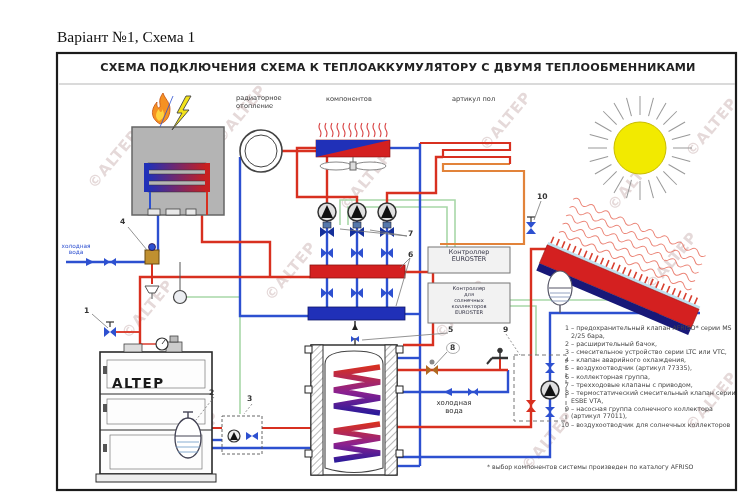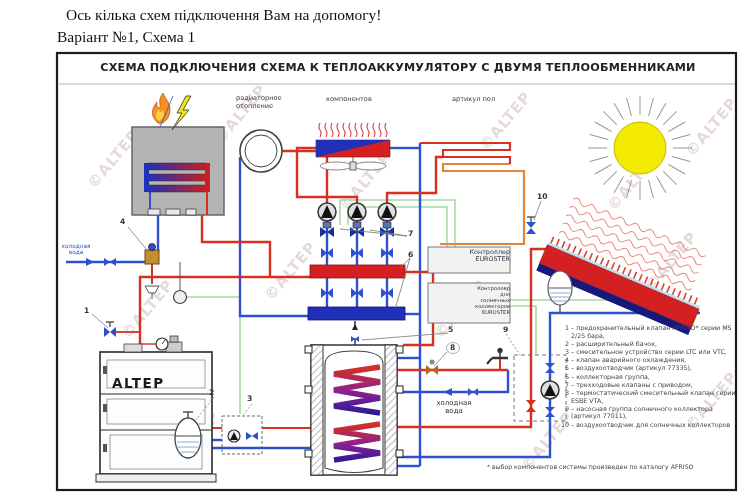--- a/index.html
+++ b/index.html
@@ -13,36 +13,35 @@
          font-weight:bold;font-size:11.2px;letter-spacing:.2px;}
   .wm{position:absolute;color:rgba(175,140,140,.33);font-weight:bold;font-size:15px;
       letter-spacing:1px;transform:rotate(-50deg);pointer-events:none;}
   .marker{position:absolute;color:#333;font-size:7.6px;font-weight:bold;}
   .coldL{position:absolute;left:58px;top:243px;width:36px;color:#2d50d0;font-size:5.8px;
          line-height:1.1;text-align:center;}
   .coldR{position:absolute;left:428px;top:400px;width:52px;color:#333;font-size:7px;
          line-height:1.1;text-align:center;}
   .brand{position:absolute;left:112px;top:375px;width:90px;color:#1a1a1a;font-weight:bold;
          font-size:13.5px;letter-spacing:1.5px;}
-  .ctrl{position:absolute;left:428px;width:82px;text-align:right;color:#334;line-height:1.15;}
+  .ctrl{position:absolute;left:428px;width:82px;text-align:center;color:#334;line-height:1.15;}
   #c1{top:249px;font-size:6.4px;}
   #c2{top:286px;font-size:5.2px;}
   .legend{position:absolute;left:557px;top:324px;width:182px;color:#444;font-size:6.3px;line-height:1.22;}
   .li{display:flex;margin-bottom:.5px;}
   .ln{min-width:12px;text-align:right;margin-right:2px;flex:none;}
   .lt{flex:1;}
   .fn{position:absolute;left:487px;top:463px;width:250px;color:#444;font-size:6.2px;}
   svg{position:absolute;left:0;top:0;}
 </style>
 </head>
 <body>
 
 <div class="page">
 
-  <div class="hdr" id="h1">Ось кілька схем підключення Вам на допомогу!</div>
   <div class="hdr" id="h2">Варіант №1, Схема 1</div>
 
   <span class="wm" style="left:78px;top:150px">©ALTEP</span>
   <span class="wm" style="left:205px;top:105px">©ALTEP</span>
   <span class="wm" style="left:330px;top:172px">©ALTEP</span>
   <span class="wm" style="left:470px;top:112px">©ALTEP</span>
   <span class="wm" style="left:598px;top:172px">©ALTEP</span>
   <span class="wm" style="left:676px;top:118px">©ALTEP</span>
   <span class="wm" style="left:112px;top:300px">©ALTEP</span>
   <span class="wm" style="left:255px;top:262px">©ALTEP</span>

